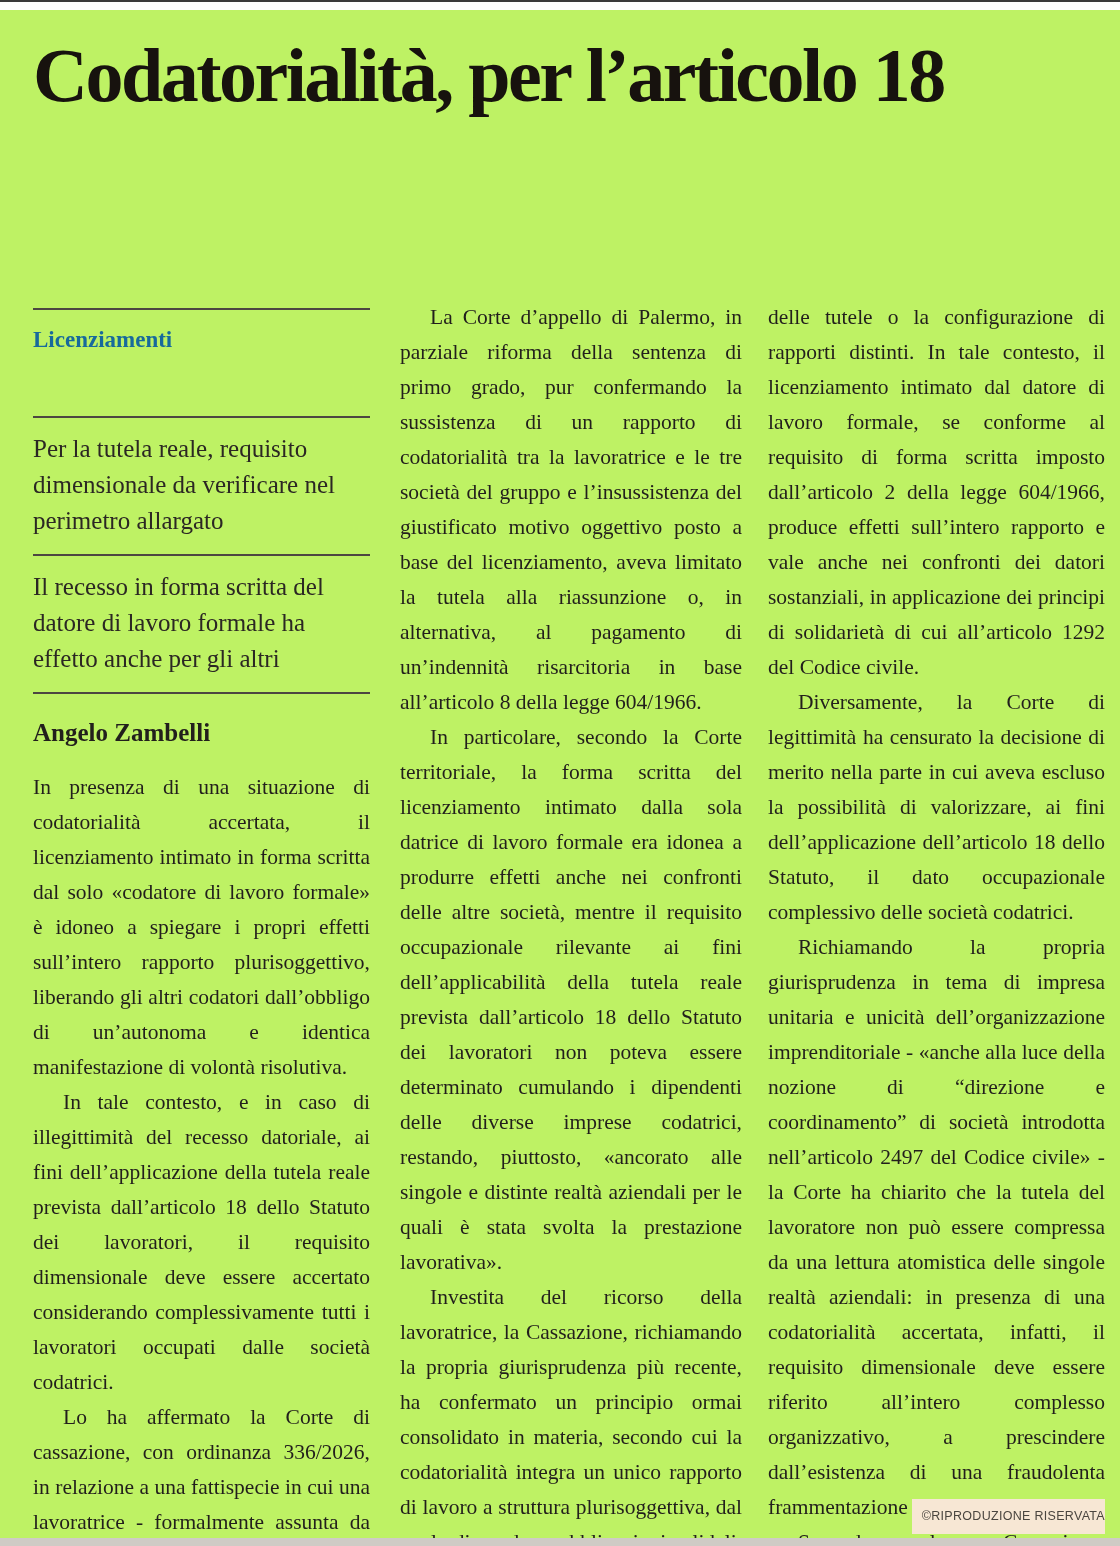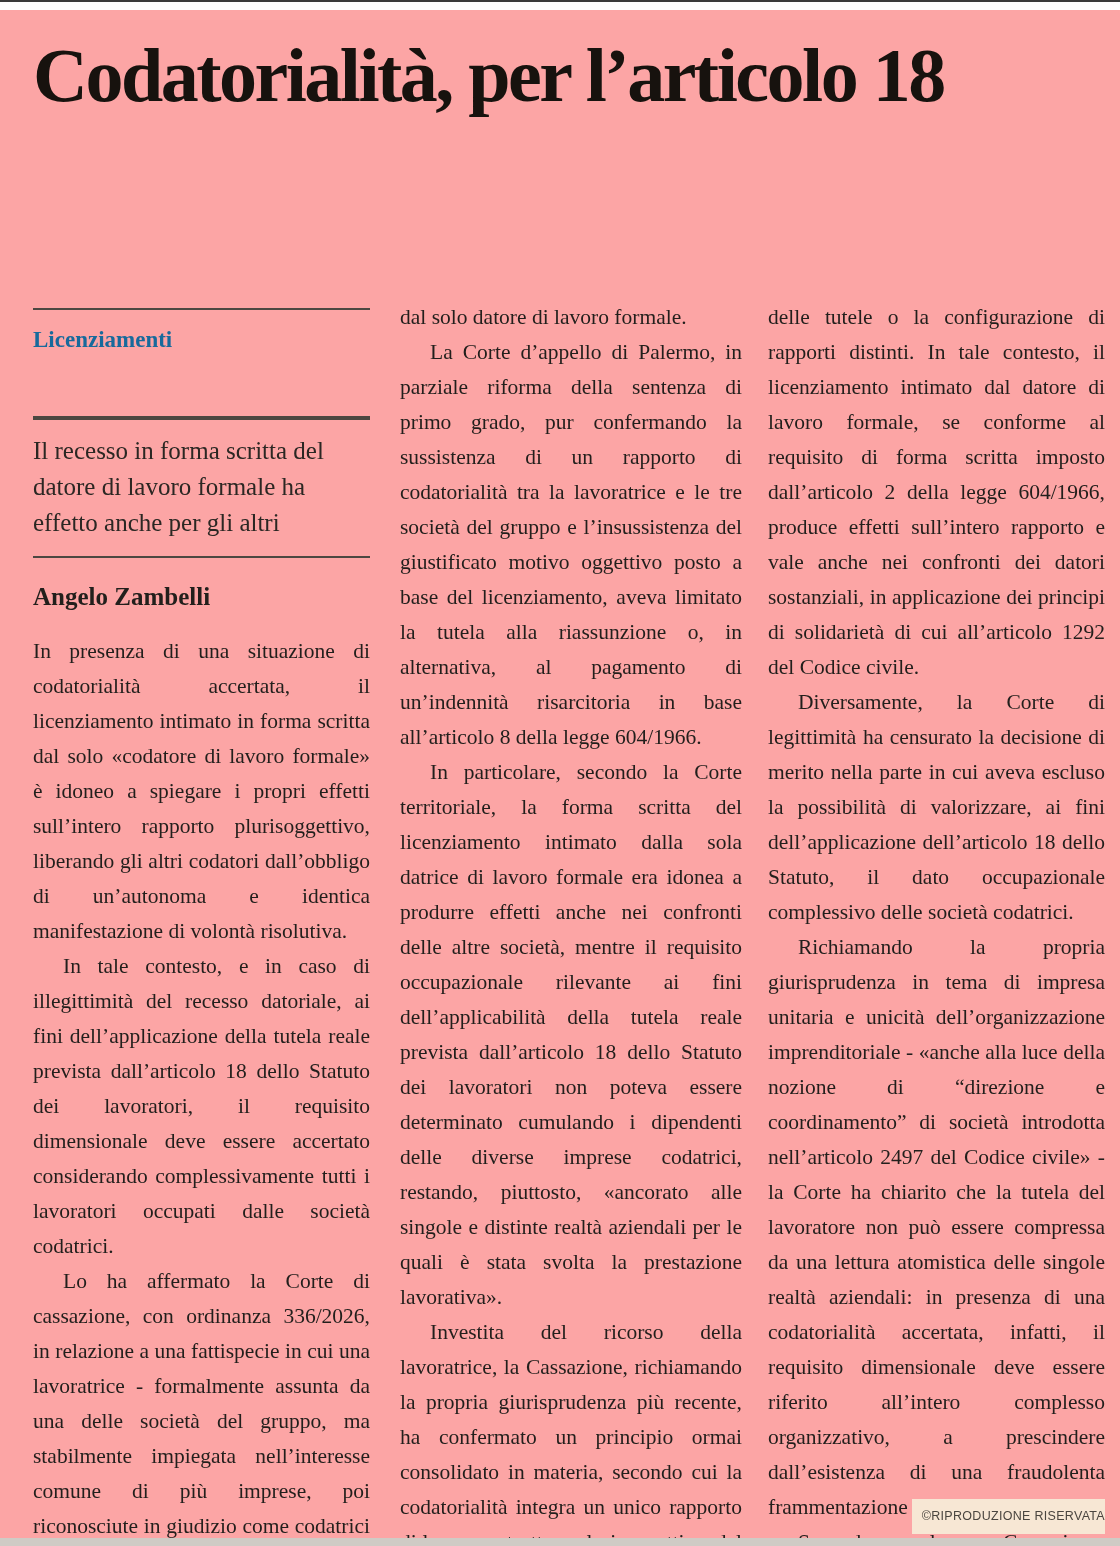--- a/index.html
+++ b/index.html
@@ -1,17 +1,17 @@
 <!DOCTYPE html>
 <html lang="it"><head>
 <meta charset="utf-8">
 <style>
   html,body{margin:0;padding:0;}
   body{width:1120px;height:1546px;overflow:hidden;background:#ffffff;}
-  .page{position:relative;width:1120px;height:1546px;background:#fca5a5;overflow:hidden;
+  .page{position:relative;width:1120px;height:1546px;background:#bef264;overflow:hidden;
         font-family:"Liberation Serif", serif;color:#221f1c;}
   .topbar{position:absolute;top:0;left:0;right:0;height:10px;background:#ffffff;
           border-top:2px solid #3a3a3a;box-sizing:border-box;}
   .headline{position:absolute;left:33px;top:26px;width:1070px;
             font-weight:bold;font-size:76px;line-height:99px;letter-spacing:-2.5px;
             color:#17120e;}
   .col{position:absolute;top:300px;height:1238px;overflow:hidden;
        font-size:21.5px;line-height:35px;text-align:justify;hyphens:auto;}
   .col-1{left:33px;width:337px;}
   .col-2{left:400px;width:342px;}
@@ -46,31 +46,31 @@
   <div class="topbar"></div>
 
   <div class="headline">
     <div>Codatorialità, per l’articolo 18</div>
   </div>
 
   <div class="col col-1">
     <div class="rule r1"></div>
     <div class="kicker">Licenziamenti</div>
     <div class="rule"></div>
+    <div class="deck">Per la tutela reale, requisito dimensionale da verificare nel perimetro allargato</div>
     <div class="rule"></div>
     <div class="deck">Il recesso in forma scritta del datore di lavoro formale ha effetto anche per gli altri</div>
     <div class="rule"></div>
     <div class="byline">Angelo Zambelli</div>
     <p class="noindent lead">In presenza di una situazione di codatorialità accertata, il licenziamento intimato in forma scritta dal solo «codatore di lavoro formale» è idoneo a spiegare i propri effetti sull’intero rapporto plurisoggettivo, liberando gli altri codatori dall’obbligo di un’autonoma e identica manifestazione di volontà risolutiva.</p>
     <p>In tale contesto, e in caso di illegittimità del recesso datoriale, ai fini dell’applicazione della tutela reale prevista dall’articolo 18 dello Statuto dei lavoratori, il requisito dimensionale deve essere accertato considerando complessivamente tutti i lavoratori occupati dalle società codatrici.</p>
     <p>Lo ha affermato la Corte di cassazione, con ordinanza 336/2026, in relazione a una fattispecie in cui una lavoratrice - formalmente assunta da una delle società del gruppo, ma stabilmente impiegata nell’interesse comune di più imprese, poi riconosciute in giudizio come codatrici di lavoro - era stata licenziata per giustificato motivo oggettivo a mezzo di lettera raccomandata inviata</p>
   </div>
 
   <div class="col col-2">
-    <p class="noindent">dal solo datore di lavoro formale.</p>
     <p>La Corte d’appello di Palermo, in parziale riforma della sentenza di primo grado, pur confermando la sussistenza di un rapporto di codatorialità tra la lavoratrice e le tre società del gruppo e l’insussistenza del giustificato motivo oggettivo posto a base del licenziamento, aveva limitato la tutela alla riassunzione o, in alternativa, al pagamento di un’indennità risarcitoria in base all’articolo 8 della legge 604/1966.</p>
     <p>In particolare, secondo la Corte territoriale, la forma scritta del licenziamento intimato dalla sola datrice di lavoro formale era idonea a produrre effetti anche nei confronti delle altre società, mentre il requisito occupazionale rilevante ai fini dell’applicabilità della tutela reale prevista dall’articolo 18 dello Statuto dei lavoratori non poteva essere determinato cumulando i dipendenti delle diverse imprese codatrici, restando, piuttosto, «ancorato alle singole e distinte realtà aziendali per le quali è stata svolta la prestazione lavorativa».</p>
     <p>Investita del ricorso della lavoratrice, la Cassazione, richiamando la propria giurisprudenza più recente, ha confermato un principio ormai consolidato in materia, secondo cui la codatorialità integra un unico rapporto di lavoro a struttura plurisoggettiva, dal quale discendono obbligazioni solidali, senza che ciò comporti una duplicazione</p>
 
   </div>
 
   <div class="col col-3">
     <p class="noindent">delle tutele o la configurazione di rapporti distinti. In tale contesto, il licenziamento intimato dal datore di lavoro formale, se conforme al requisito di forma scritta imposto dall’articolo 2 della legge 604/1966, produce effetti sull’intero rapporto e vale anche nei confronti dei datori sostanziali, in applicazione dei principi di solidarietà di cui all’articolo 1292 del Codice civile.</p>
     <p>Diversamente, la Corte di legittimità ha censurato la decisione di merito nella parte in cui aveva escluso la possibilità di valorizzare, ai fini dell’applicazione dell’articolo 18 dello Statuto, il dato occupazionale complessivo delle società codatrici.</p>
     <p>Richiamando la propria giurisprudenza in tema di impresa unitaria e unicità dell’organizzazione imprenditoriale - «anche alla luce della nozione di “direzione e coordinamento” di società introdotta nell’articolo 2497 del Codice civile» - la Corte ha chiarito che la tutela del lavoratore non può essere compressa da una lettura atomistica delle singole realtà aziendali: in presenza di una codatorialità accertata, infatti, il requisito dimensionale deve essere riferito all’intero complesso organizzativo, a prescindere dall’esistenza di una fraudolenta frammentazione dell’attività.</p>

